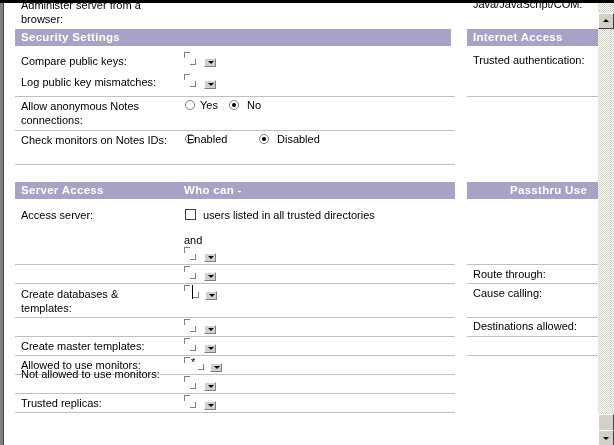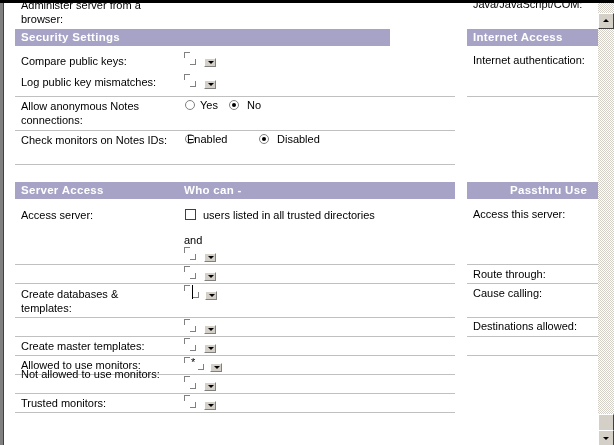--- a/index.html
+++ b/index.html
@@ -53,21 +53,21 @@
 
 <div class="topbar"></div>
 <div class="leftedge"></div>
 <div class="leftedge2"></div>
 
 <div class="content">
 
   <div class="lbl" style="top:-2px; width:150px;">Administer server from a browser:</div>
   <div class="abs" style="left:458px; top:-2px; white-space:nowrap;">Java/JavaScript/COM:</div>
 
-  <div class="hdr" style="left:0; top:29px; width:375px;text-align:center;">
+  <div class="hdr" style="left:0; top:29px; width:436px;text-align:center;">
     <span style="left:6px;">Security Settings</span>
   </div>
 
   <div class="hdr" style="left:452px; top:29px; width:131px;">
     <span style="left:6px;">Internet Access</span>
   </div>
 
   <div class="lbl" style="top:54px;">Compare public keys:</div>
   <div class="field" style="left:169px; top:52px; width:36px;">
     <span class="br-l"></span>
@@ -75,21 +75,21 @@
     <span class="ddbtn" style="left:20px;"></span>
   </div>
 
   <div class="lbl" style="top:75px;">Log public key mismatches:</div>
   <div class="field" style="left:169px; top:74px; width:36px;">
     <span class="br-l"></span>
     <span class="br-r" style="left:6px;"></span>
     <span class="ddbtn" style="left:20px;"></span>
   </div>
 
-  <div class="abs" style="left:458px; top:54px; white-space:nowrap;">Internet authentication:</div>
+  <div class="abs" style="left:458px; top:54px; white-space:nowrap;">Trusted authentication:</div>
 
   <div class="rule" style="left:0; top:96px; width:440px;"></div>
   <div class="rule" style="left:452px; top:96px; width:131px;"></div>
 
   <div class="lbl" style="top:99px; width:150px;">Allow anonymous Notes connections:</div>
   <div class="radio" style="left:170px; top:100px;"></div>
   <div class="rlabel" style="left:185px; top:98px;">Yes</div>
   <div class="radio on" style="left:214px; top:100px;"></div>
   <div class="rlabel" style="left:232px; top:98px;">No</div>
 
@@ -115,21 +115,20 @@
   <div class="lbl" style="top:208px;">Access server:</div>
   <div class="chk" style="left:170px; top:209px;"></div>
   <div class="rlabel" style="left:188px; top:208px; white-space:nowrap;">users listed in all trusted directories</div>
   <div class="rlabel" style="left:169px; top:233px;">and</div>
   <div class="field" style="left:169px; top:247px; width:36px;">
     <span class="br-l"></span>
     <span class="br-r" style="left:6px;"></span>
     <span class="ddbtn" style="left:20px;"></span>
   </div>
 
-  <div class="abs" style="left:458px; top:208px; white-space:nowrap;">Access this server:</div>
 
   <div class="rule" style="left:0; top:264px; width:440px;"></div>
   <div class="rule" style="left:452px; top:264px; width:131px;"></div>
 
   <div class="field" style="left:169px; top:266px; width:36px;">
     <span class="br-l"></span>
     <span class="br-r" style="left:6px;"></span>
     <span class="ddbtn" style="left:20px;"></span>
   </div>
   <div class="abs" style="left:458px; top:268px; white-space:nowrap;">Route through:</div>
@@ -181,21 +180,21 @@
 
   <div class="lbl" style="top:367px;">Not allowed to use monitors:</div>
   <div class="field" style="left:169px; top:376px; width:36px;">
     <span class="br-l"></span>
     <span class="br-r" style="left:6px;"></span>
     <span class="ddbtn" style="left:20px;"></span>
   </div>
 
   <div class="rule" style="left:0; top:393px; width:440px;"></div>
 
-  <div class="lbl" style="top:396px;">Trusted monitors:</div>
+  <div class="lbl" style="top:396px;">Trusted replicas:</div>
   <div class="field" style="left:169px; top:395px; width:36px;">
     <span class="br-l"></span>
     <span class="br-r" style="left:6px;"></span>
     <span class="ddbtn" style="left:20px;"></span>
   </div>
 
   <div class="rule" style="left:0; top:412px; width:440px;"></div>
 </div>
 
 <div class="scrollbar">

